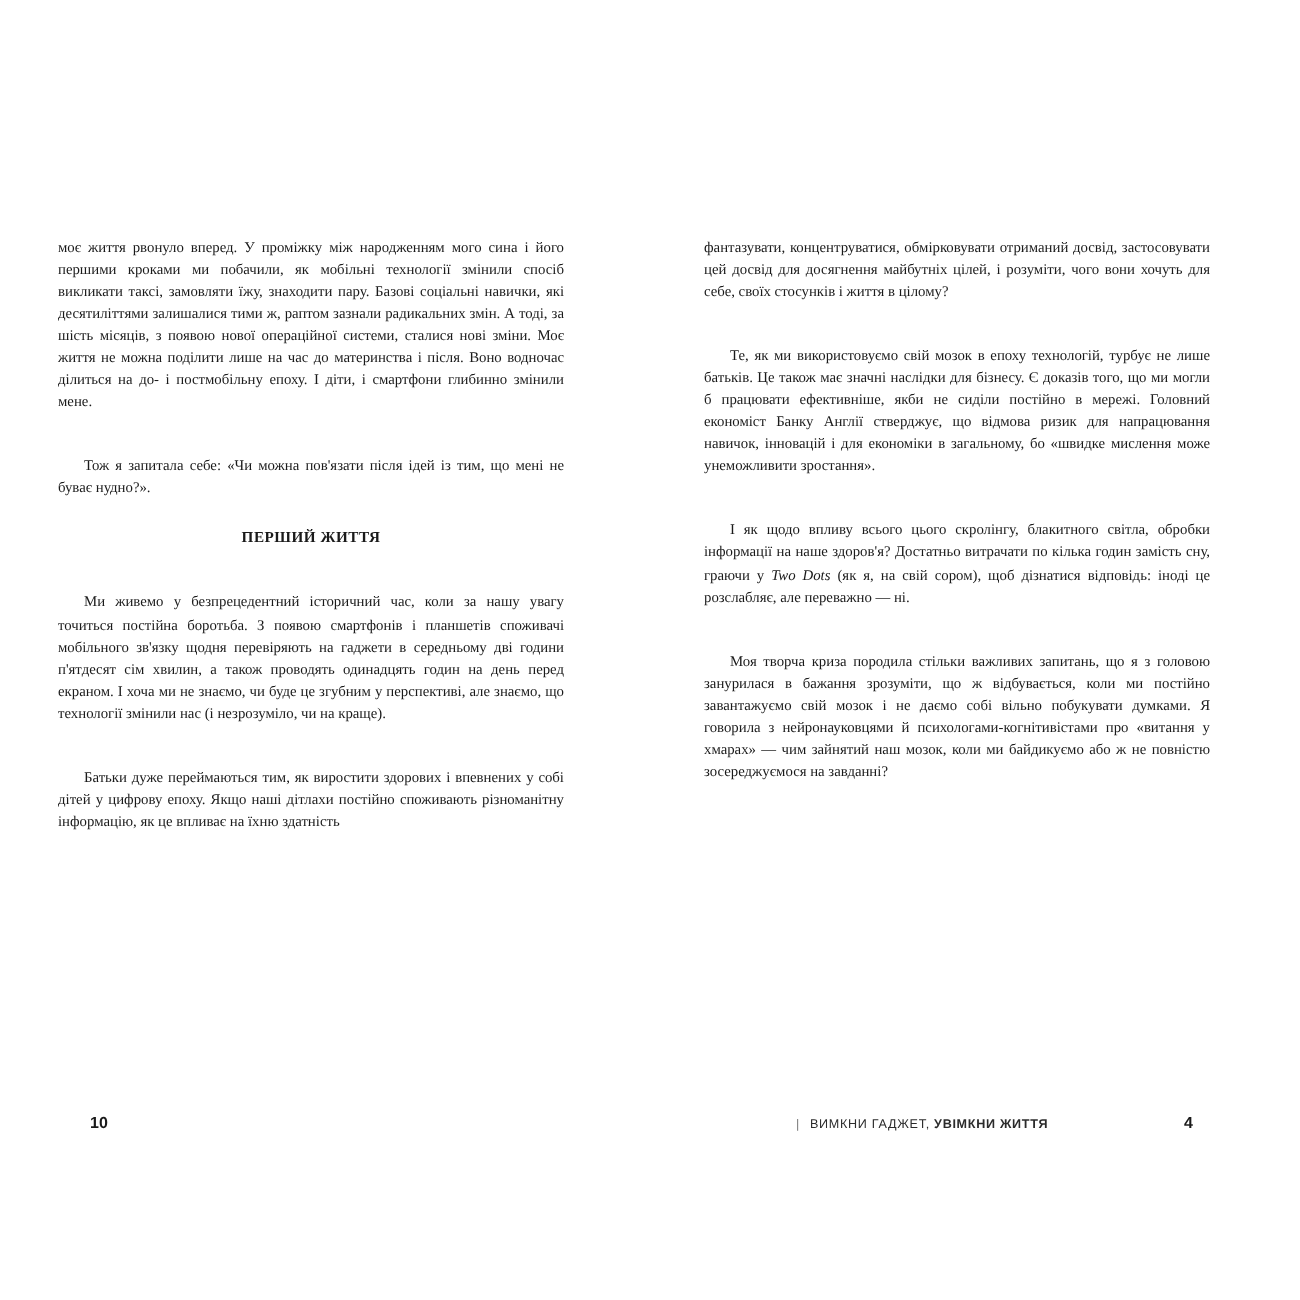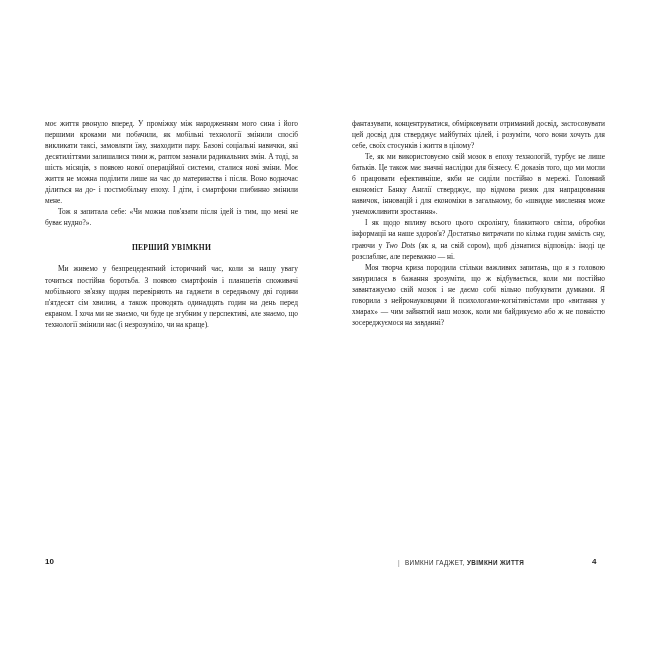--- a/index.html
+++ b/index.html
@@ -23,36 +23,37 @@
     height: 650px;
     background: #ffffff;
   }
 
   .page {
     position: absolute;
     top: 118px;
     width: 253px;
     height: 440px;
   }
-  .page.left  { left: 45px; }
+  .page.left  { left: 29px; }
   .page.right { left: 352px; }
 
   .col {
     font-size: 7.4px;
     line-height: 11.05px;
     text-align: justify;
     text-justify: inter-word;
     hyphens: manual;
   }
 
   .col p {
     margin: 0;
   }
   .col p.indent {
     text-indent: 13px;
+    margin-top: 21px;
   }
 
   .chapter-head {
     text-align: center;
     font-weight: bold;
     font-size: 7.6px;
     line-height: 11px;
     letter-spacing: 0.25px;
     margin: 14px 0 10px 0;
   }
@@ -95,30 +96,31 @@
 <body>
 
 <div class="spread">
 
   <div class="page left">
     <div class="col">
       <p>моє життя рвонуло вперед. У проміжку між народженням мого сина і його першими кроками ми побачили, як мобільні технології змінили спосіб викликати таксі, замовляти їжу, знаходити пару. Базові соціальні навички, які десятиліттями залишалися тими ж, раптом зазнали радикальних змін. А тоді, за шість місяців, з появою нової операційної системи, сталися нові зміни. Моє життя не можна поділити лише на час до материнства і після. Воно водночас ділиться на до- і постмобільну епоху. І діти, і смартфони глибинно змінили мене.</p>
       <p class="indent">Тож я запитала себе: «Чи можна пов'язати після ідей із тим, що мені не буває нудно?».</p>
 
       <div class="chapter-head">
-        <span class="line1">ПЕРШИЙ УВІМКНИ</span>
+        <span class="line1">ПЕРШИЙ ЖИТТЯ</span>
       </div>
 
       <p class="indent">Ми живемо у безпрецедентний історичний час, коли за нашу увагу точиться постійна боротьба. З появою смартфонів і планшетів споживачі мобільного зв'язку щодня перевіряють на гаджети в середньому дві години п'ятдесят сім хвилин, а також проводять одинадцять годин на день перед екраном. І хоча ми не знаємо, чи буде це згубним у перспективі, але знаємо, що технології змінили нас (і незрозуміло, чи на краще).</p>
+      <p class="indent">Батьки дуже переймаються тим, як виростити здорових і впевнених у собі дітей у цифрову епоху. Якщо наші дітлахи постійно споживають різноманітну інформацію, як це впливає на їхню здатність</p>
     </div>
   </div>
 
   <div class="page right">
     <div class="col">
-      <p>фантазувати, концентруватися, обмірковувати отриманий досвід, застосовувати цей досвід для стверджує майбутніх цілей, і розуміти, чого вони хочуть для себе, своїх стосунків і життя в цілому?</p>
+      <p>фантазувати, концентруватися, обмірковувати отриманий досвід, застосовувати цей досвід для досягнення майбутніх цілей, і розуміти, чого вони хочуть для себе, своїх стосунків і життя в цілому?</p>
       <p class="indent">Те, як ми використовуємо свій мозок в епоху технологій, турбує не лише батьків. Це також має значні наслідки для бізнесу. Є доказів того, що ми могли б працювати ефективніше, якби не сиділи постійно в мережі. Головний економіст Банку Англії стверджує, що відмова ризик для напрацювання навичок, інновацій і для економіки в загальному, бо «швидке мислення може унеможливити зростання».</p>
       <p class="indent">І як щодо впливу всього цього скролінгу, блакитного світла, обробки інформації на наше здоров'я? Достатньо витрачати по кілька годин замість сну, граючи у <em>Two Dots</em> (як я, на свій сором), щоб дізнатися відповідь: іноді це розслабляє, але переважно — ні.</p>
       <p class="indent">Моя творча криза породила стільки важливих запитань, що я з головою занурилася в бажання зрозуміти, що ж відбувається, коли ми постійно завантажуємо свій мозок і не даємо собі вільно побукувати думками. Я говорила з нейронауковцями й психологами-когнітивістами про «витання у хмарах» — чим зайнятий наш мозок, коли ми байдикуємо або ж не повністю зосереджуємося на завданні?</p>
     </div>
   </div>
 
   <div class="folio left">10</div>
 
   <div class="running-head">
     <span class="sep">|</span><span class="rh-light">ВИМКНИ ГАДЖЕТ,</span>&nbsp;<span class="rh-bold">УВІМКНИ ЖИТТЯ</span>

